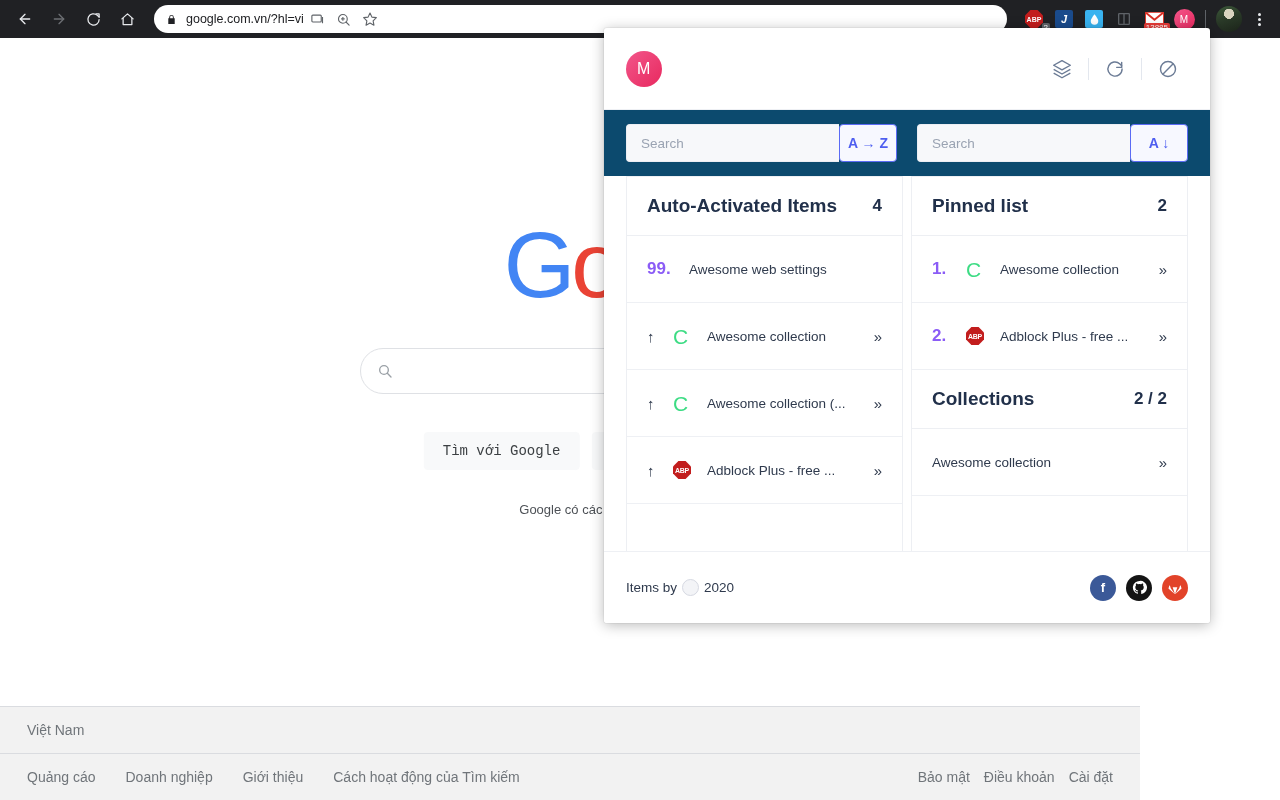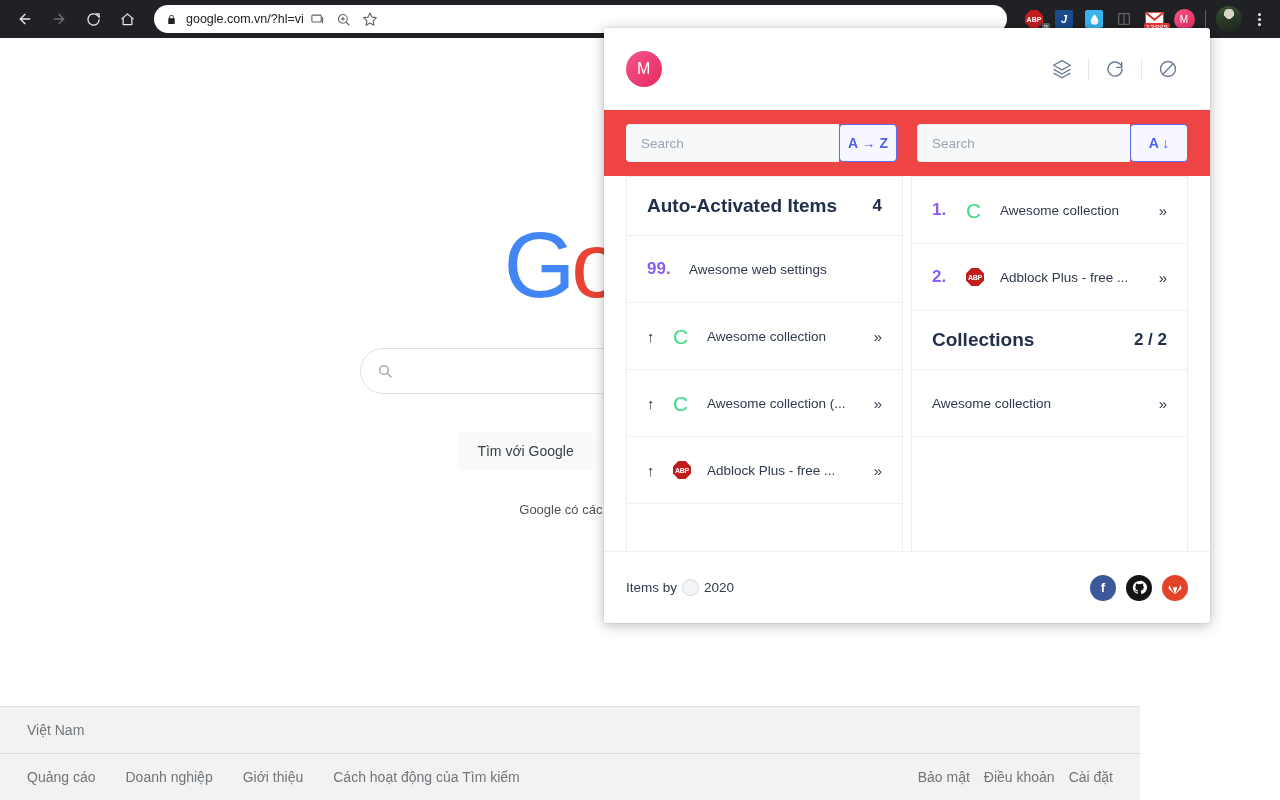--- a/index.html
+++ b/index.html
@@ -123,21 +123,21 @@
     transform: translateX(-50%);
     display: flex; gap: 12px;
   }
   .g-btn {
     background: #f8f9fa;
     border: 1px solid #f8f9fa;
     border-radius: 4px;
     color: #3c4043;
     font-size: 14px;
     padding: 10px 18px;
-    font-family: Liberation Sans, sans-serif;
+    font-family: Liberation Mono, monospace;
     white-space: nowrap;
   }
   .g-langline {
     position: absolute; top: 464px; left: 0; right: 0;
     text-align: center;
     font-size: 13px;
     color: #4d5156;
   }
   .g-langline a { color: #1a0dab; text-decoration: none; }
 
@@ -200,21 +200,21 @@
     width: 40px; height: 34px;
     display: flex; align-items: center; justify-content: center;
     color: #6b7b95;
   }
   .hdr-divider { width: 1px; height: 22px; background: #e3e7ee; margin: 0 6px; }
 
   .popup-search-row {
     display: flex;
     padding: 14px 18px;
     gap: 12px;
-    background: #ef4444;
+    background: #0c4a6e;
     flex: 0 0 auto;
   }
   .search-cell {
     flex: 1 1 50%;
     display: flex;
     padding: 0 4px;
     min-width: 0;
   }
   .search-input {
     flex: 1 1 auto;
@@ -598,20 +598,24 @@
             <span class="favicon-abp">ABP</span>
           </span>
         <span class="row-label">Adblock Plus - free ...</span>
         <span class="row-chevrons">»</span>
       </div>
 
       <div class="panel-spacer"></div>
     </div>
 
     <div class="panel">
+      <div class="panel-header">
+        <span class="panel-title">Pinned list</span>
+        <span class="panel-count">2</span>
+      </div>
 
       <div class="row">
         <span class="row-index">1.</span>
         <span class="favicon">
             <span class="favicon-c">C</span>
           </span>
         <span class="row-label">Awesome collection</span>
         <span class="row-chevrons">»</span>
       </div>
 

